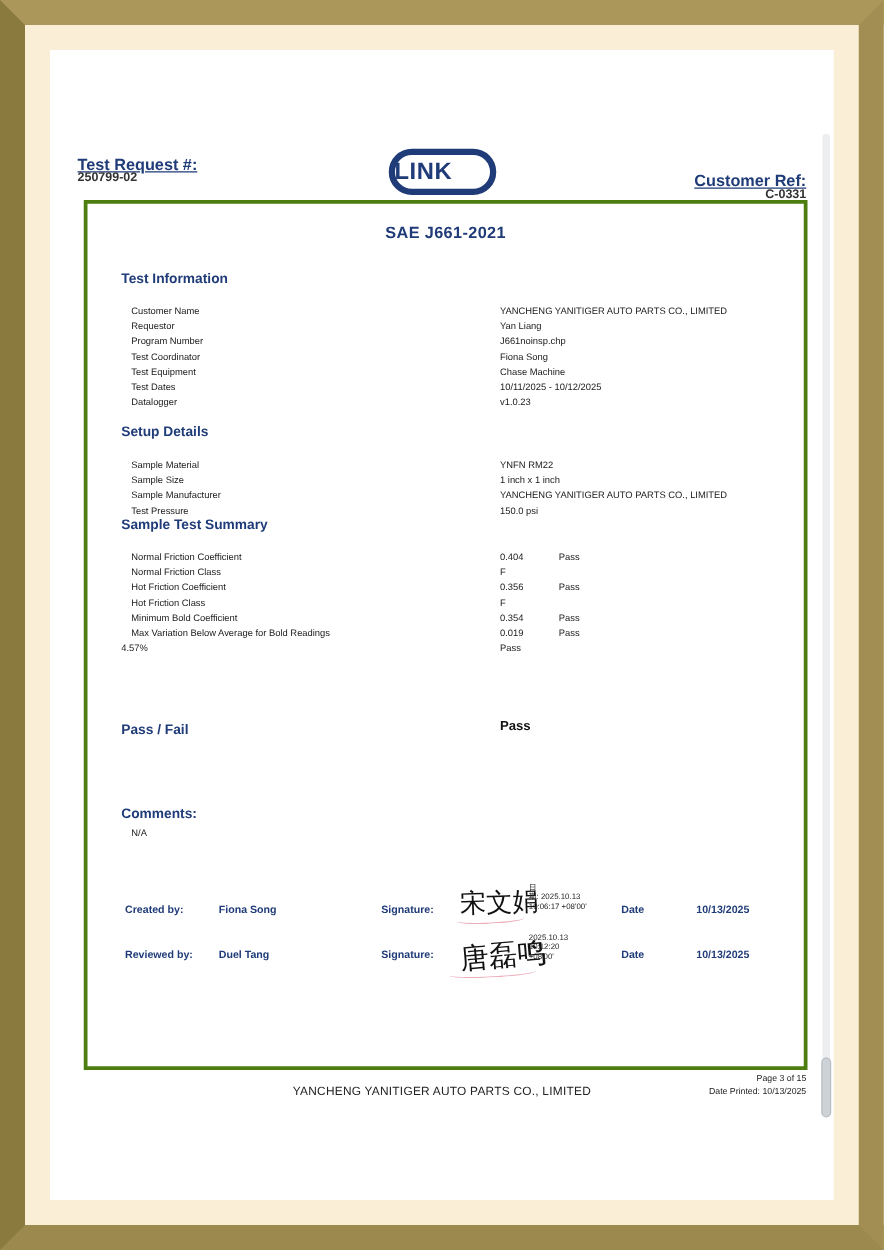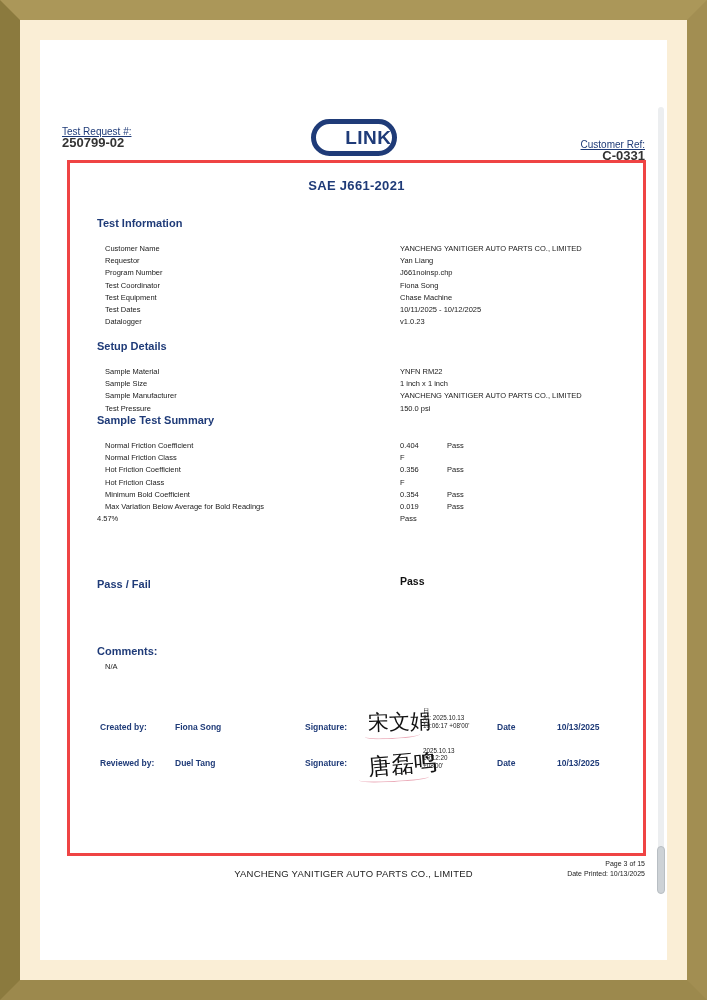--- a/index.html
+++ b/index.html
@@ -19,32 +19,32 @@
     border-bottom-color:#9c894d;
     pointer-events:none;
   }
   .page{
     position:absolute;left:40px;top:40px;width:627px;height:920px;
     background:#ffffff;
   }
   
   .hdr-left{position:absolute;left:22px;top:86px;}
   .hdr-right{position:absolute;right:22px;top:86px;text-align:right;margin-top:13px;}
-  .hdr-label{color:#1f3b78;font-weight:normal;font-size:10px;text-decoration:underline;line-height:11px;white-space:nowrap;}
-  .hdr-value{color:#333;font-weight:bold;font-size:13px;line-height:11px;white-space:nowrap;}
+  .hdr-label{color:#1f3b78;font-weight:bold;font-size:13px;text-decoration:underline;line-height:11px;white-space:nowrap;}
+  .hdr-value{color:#333;font-weight:bold;font-size:10px;line-height:11px;white-space:nowrap;}
   .logo{
     position:absolute;left:50%;top:79px;transform:translateX(-50%);
     width:76px;height:27px;border:5px solid #1f3b78;border-radius:19px;
-    display:flex;align-items:center;justify-content:flex-end;background:#fff;
+    display:flex;align-items:center;justify-content:flex-start;background:#fff;
   }
   .logo-text{color:#1f3b78;font-weight:bold;font-size:19px;letter-spacing:.5px;line-height:1;}
   
   .box{
     position:absolute;left:27px;top:120px;width:579px;height:696px;
-    border:3px solid #ef4444;box-sizing:border-box;
+    border:3px solid #4d7c0f;box-sizing:border-box;
   }
   .doc-title{
     position:absolute;top:15px;left:0;right:0;text-align:center;
     color:#1f3b78;font-weight:bold;font-size:13px;letter-spacing:.3px;
   }
   .sec-heading{color:#1f3b78;font-weight:bold;font-size:11px;line-height:13px;white-space:nowrap;}
   .section{position:absolute;left:27px;right:4px;}
   .sec-1{top:54px}.sec-2{top:177px}.sec-3{top:251px}
   .rows{margin-top:13px;}
   .row{display:grid;grid-template-columns:303px 47px 1fr;line-height:12.2px;}

